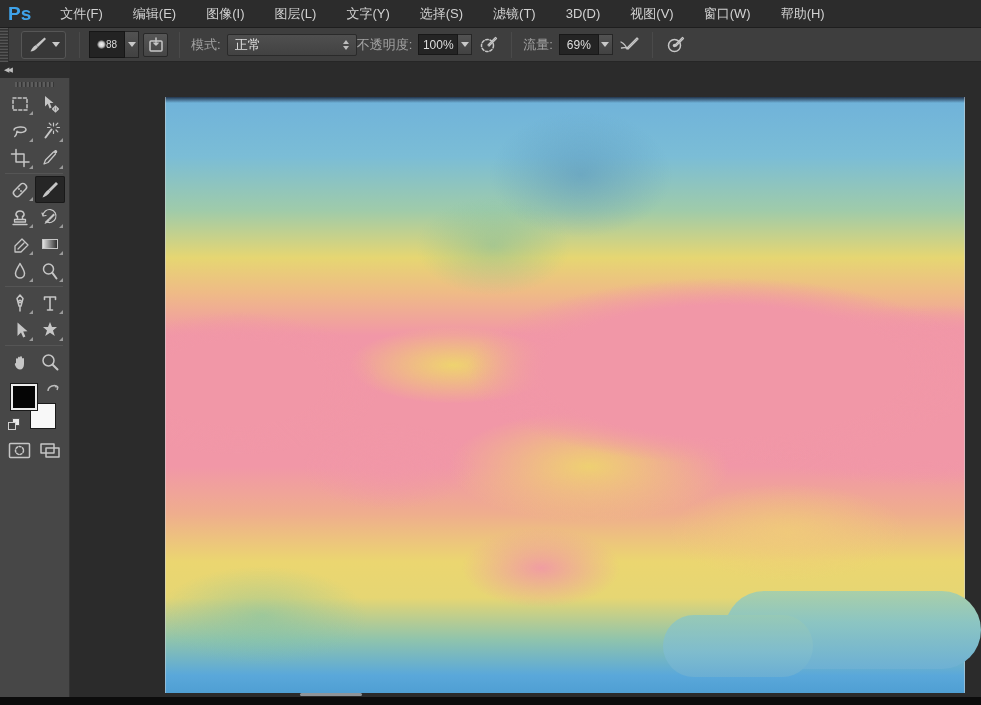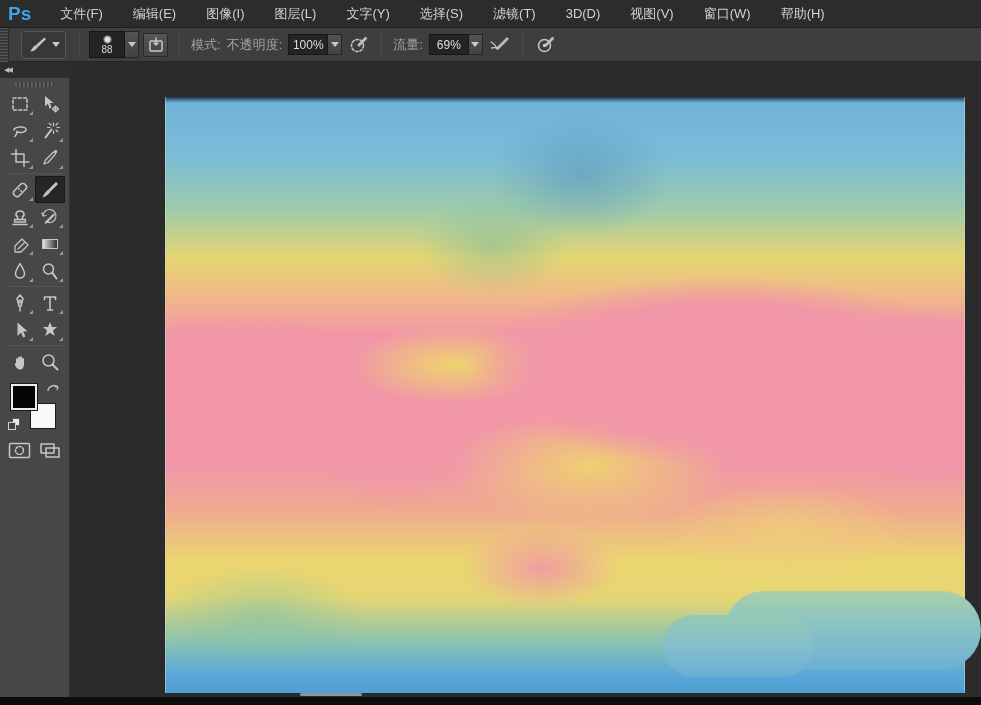--- a/index.html
+++ b/index.html
@@ -12,21 +12,21 @@
   .logo { color:#3fa3ea; font-weight:bold; font-size:19px; padding:0 14px 0 8px; letter-spacing:0; }
   .menus { display:flex;justify-content:center; }
   .menu-item { color:#d2d2d2; font-size:13px; padding:0 15px; line-height:27px; cursor:default; }
 
   
   .optionsbar { position:absolute; left:0; top:28px; width:981px; height:34px; background:#3e3e3e; border-bottom:1px solid #262626; display:flex; align-items:center; }
   .obar-grip { width:9px; height:34px; background:repeating-linear-gradient(180deg,#555 0 1px,#333 1px 2px,transparent 2px 3px); border-right:1px solid #2f2f2f; margin-right:6px; }
   .tool-chip { display:flex; align-items:center; gap:3px; padding:2px 5px; border:1px solid #565656; border-radius:3px; background:#383838; margin:0 6px; }
   .vsep { width:1px; height:26px; background:#2d2d2d; border-right:1px solid #4a4a4a; margin:0 7px; }
   .preset-box { display:flex; margin-left:2px; }
-  .preset-main { width:36px; height:27px; background:#232323; border:1px solid #161616; display:flex; flex-direction:column; align-items:center; justify-content:center; }
+  .preset-main { width:36px; height:27px; background:#232323; border:1px solid #161616; display:flex; flex-direction:row; align-items:center; justify-content:center; }
   .preset-dot { width:9px; height:9px; border-radius:50%; background:radial-gradient(circle,#f0f0f0 0%,#cfcfcf 40%,rgba(120,120,120,0) 75%); margin-bottom:1px; }
   .preset-num { color:#d8d8d8; font-size:10px; line-height:10px; }
   .drop-btn { width:14px; height:27px; background:linear-gradient(#525252,#424242); border:1px solid #262626; border-left:none; display:flex; align-items:center; justify-content:center; }
   .tri-down { width:0; height:0; border-left:4px solid transparent; border-right:4px solid transparent; border-top:5px solid #c9c9c9; }
   .sq-btn { width:25px; height:24px; background:linear-gradient(#565656,#454545); border:1px solid #282828; border-radius:2px; display:flex; align-items:center; justify-content:center; margin:0 4px; }
   .olabel { color:#a3a3a3; font-size:13px; margin:0 6px 0 4px; white-space:nowrap; }
   .mode-select { width:130px; height:22px; background:linear-gradient(#4f4f4f,#424242); border:1px solid #2a2a2a; border-radius:2px; display:flex; align-items:center; justify-content:space-between; padding:0 7px; }
   .mode-value { color:#e0e0e0; font-size:13px; }
   .updown { display:flex; flex-direction:column; gap:2px; }
   .tri-up-s { width:0; height:0; border-left:3.5px solid transparent; border-right:3.5px solid transparent; border-bottom:4px solid #bdbdbd; }
@@ -139,20 +139,27 @@
     <div class="sq-btn">
       <svg width="18" height="18" viewBox="0 0 18 18" class="ticon">
         <rect x="3" y="5" width="12" height="10" rx="1"></rect>
         <path d="M9 2 L9 9 M7 7 L9 9 L11 7"></path>
       </svg>
     </div>
 
     <div class="vsep"></div>
 
     <span class="olabel">模式:</span>
+    <div class="mode-select">
+      <span class="mode-value">正常</span>
+      <span class="updown">
+        <span class="tri-up-s"></span>
+          <span class="tri-down-s"></span>
+      </span>
+    </div>
 
     <span class="olabel" style="margin-left:0">不透明度:</span>
     <div class="val-box">
       <div class="val-main">100%</div>
       <div class="val-drop">
         <span class="tri-down"></span>
       </div>
     </div>
 
     <div class="icon-btn">

